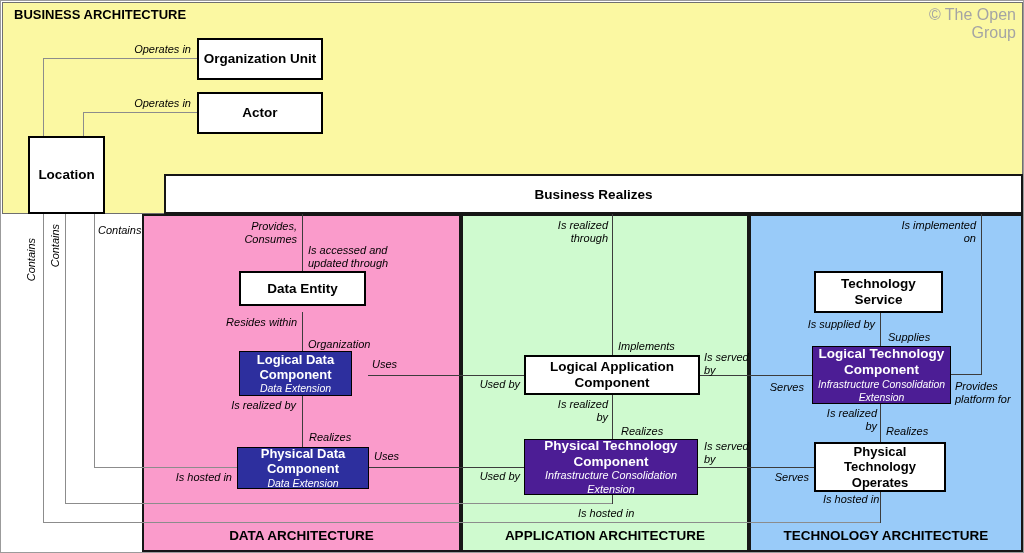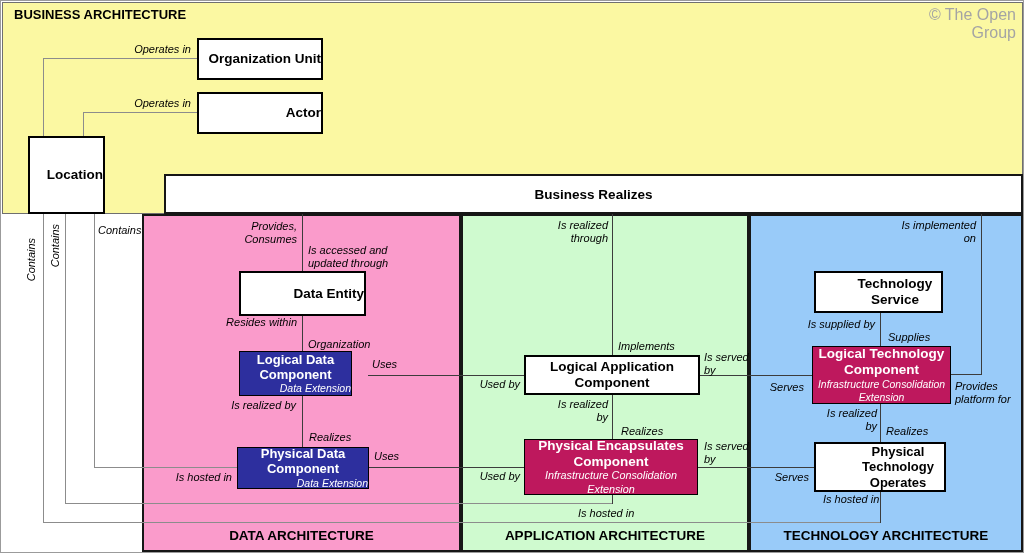--- a/index.html
+++ b/index.html
@@ -7,26 +7,26 @@
     position:relative;width:1024px;height:553px;background:#ffffff;
     border:1px solid #9b9b9b;box-sizing:border-box;overflow:hidden;
     font-family:"Liberation Sans",sans-serif;color:#000;
   }
   
   .region{position:absolute;box-sizing:border-box;border:2px solid #161616;}
   #region-business{border:1px solid #6f6f6f;}
   
   .node{
     position:absolute;box-sizing:border-box;background:#fff;border:2px solid #000;
-    display:flex;flex-direction:column;align-items:flex-end;justify-content:center;
+    display:flex;flex-direction:column;align-items:center;justify-content:center;
     text-align:center;font-weight:bold;font-size:13.5px;line-height:1.18;z-index:6;
   }
   .node .nm{display:block;}
   .node.fill-navy{background:#2d2f9e;color:#fff;border:1px solid #000;font-size:13px;}
-  .node.fill-maroon{background:#be185d;color:#fff;border:1px solid #000;}
+  .node.fill-maroon{background:#4c1d95;color:#fff;border:1px solid #000;}
   .ext{display:block;font-weight:normal;font-style:italic;font-size:10.5px;line-height:1.25;}
   .node.fill-maroon .ext{font-size:10.8px;}
   .w90{width:92px;}
   
   .ln{position:absolute;background:#3c3c3c;z-index:3;}
   .lng{position:absolute;background:#8c8c8c;z-index:3;}
   
   .lbl{
     position:absolute;font-style:italic;font-size:11px;line-height:1.2;
     z-index:5;white-space:normal;
@@ -126,37 +126,37 @@
     <span class="nm">Actor</span>
   </div>
   <div class="node" style="left:27px;top:135px;width:77px;height:78px;">
     <span class="nm">Location</span>
   </div>
 
   <div id="business-service">
     <span class="nm">Business Realizes</span>
   </div>
 
-  <div class="node" style="left:238px;top:270px;width:127px;height:45px;">
+  <div class="node" style="left:238px;top:270px;width:127px;height:35px;">
     <span class="nm">Data Entity</span>
   </div>
   <div class="node fill-navy" style="left:238px;top:350px;width:113px;height:45px;">
     <span class="nm">Logical Data Component</span>
     <span class="ext">Data Extension</span>
   </div>
   <div class="node fill-navy" style="left:236px;top:446px;width:132px;height:42px;">
     <span class="nm">Physical Data Component</span>
     <span class="ext">Data Extension</span>
   </div>
 
   <div class="node" style="left:523px;top:354px;width:176px;height:40px;">
     <span class="nm">Logical Application Component</span>
   </div>
   <div class="node fill-maroon" style="left:523px;top:438px;width:174px;height:56px;">
-    <span class="nm">Physical Encapsulates Component</span>
+    <span class="nm">Physical Technology Component</span>
     <span class="ext">Infrastructure Consolidation Extension</span>
   </div>
 
   <div class="node" style="left:813px;top:270px;width:129px;height:42px;">
     <span class="nm w90">Technology Service</span>
   </div>
   <div class="node fill-maroon" style="left:811px;top:345px;width:139px;height:58px;">
     <span class="nm">Logical Technology Component</span>
     <span class="ext" style="font-size:10.4px;">Infrastructure Consolidation Extension</span>
   </div>

